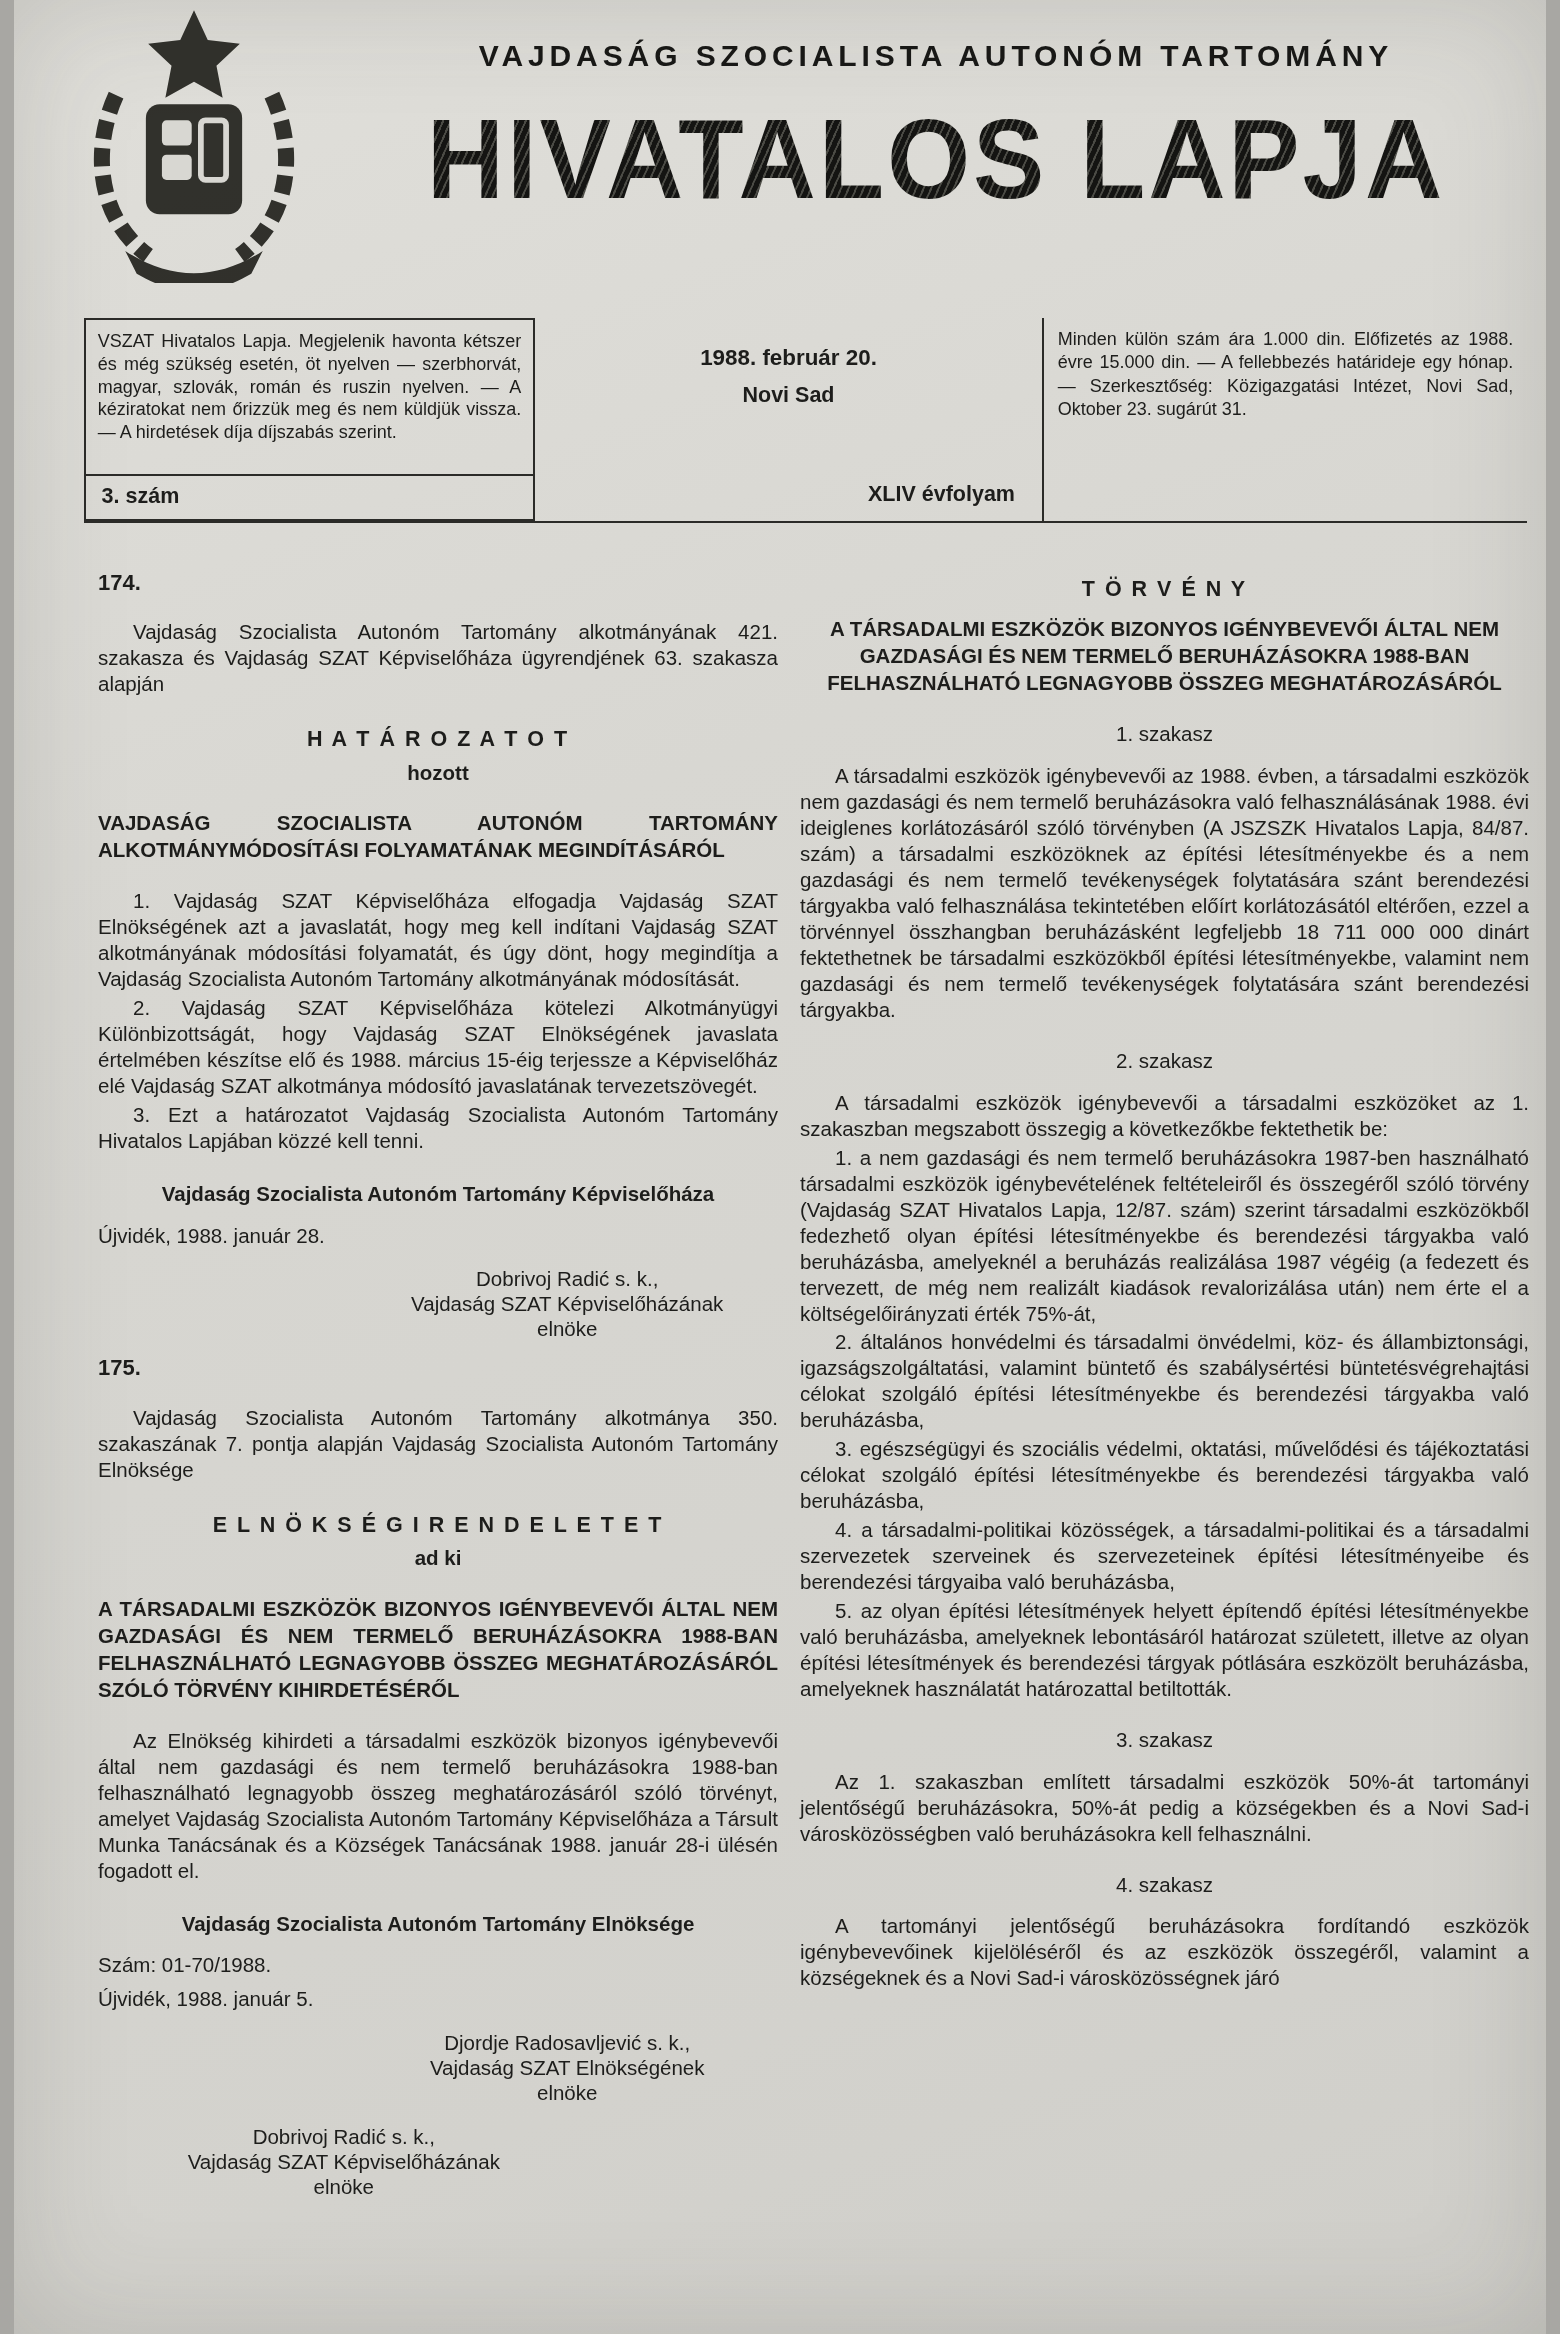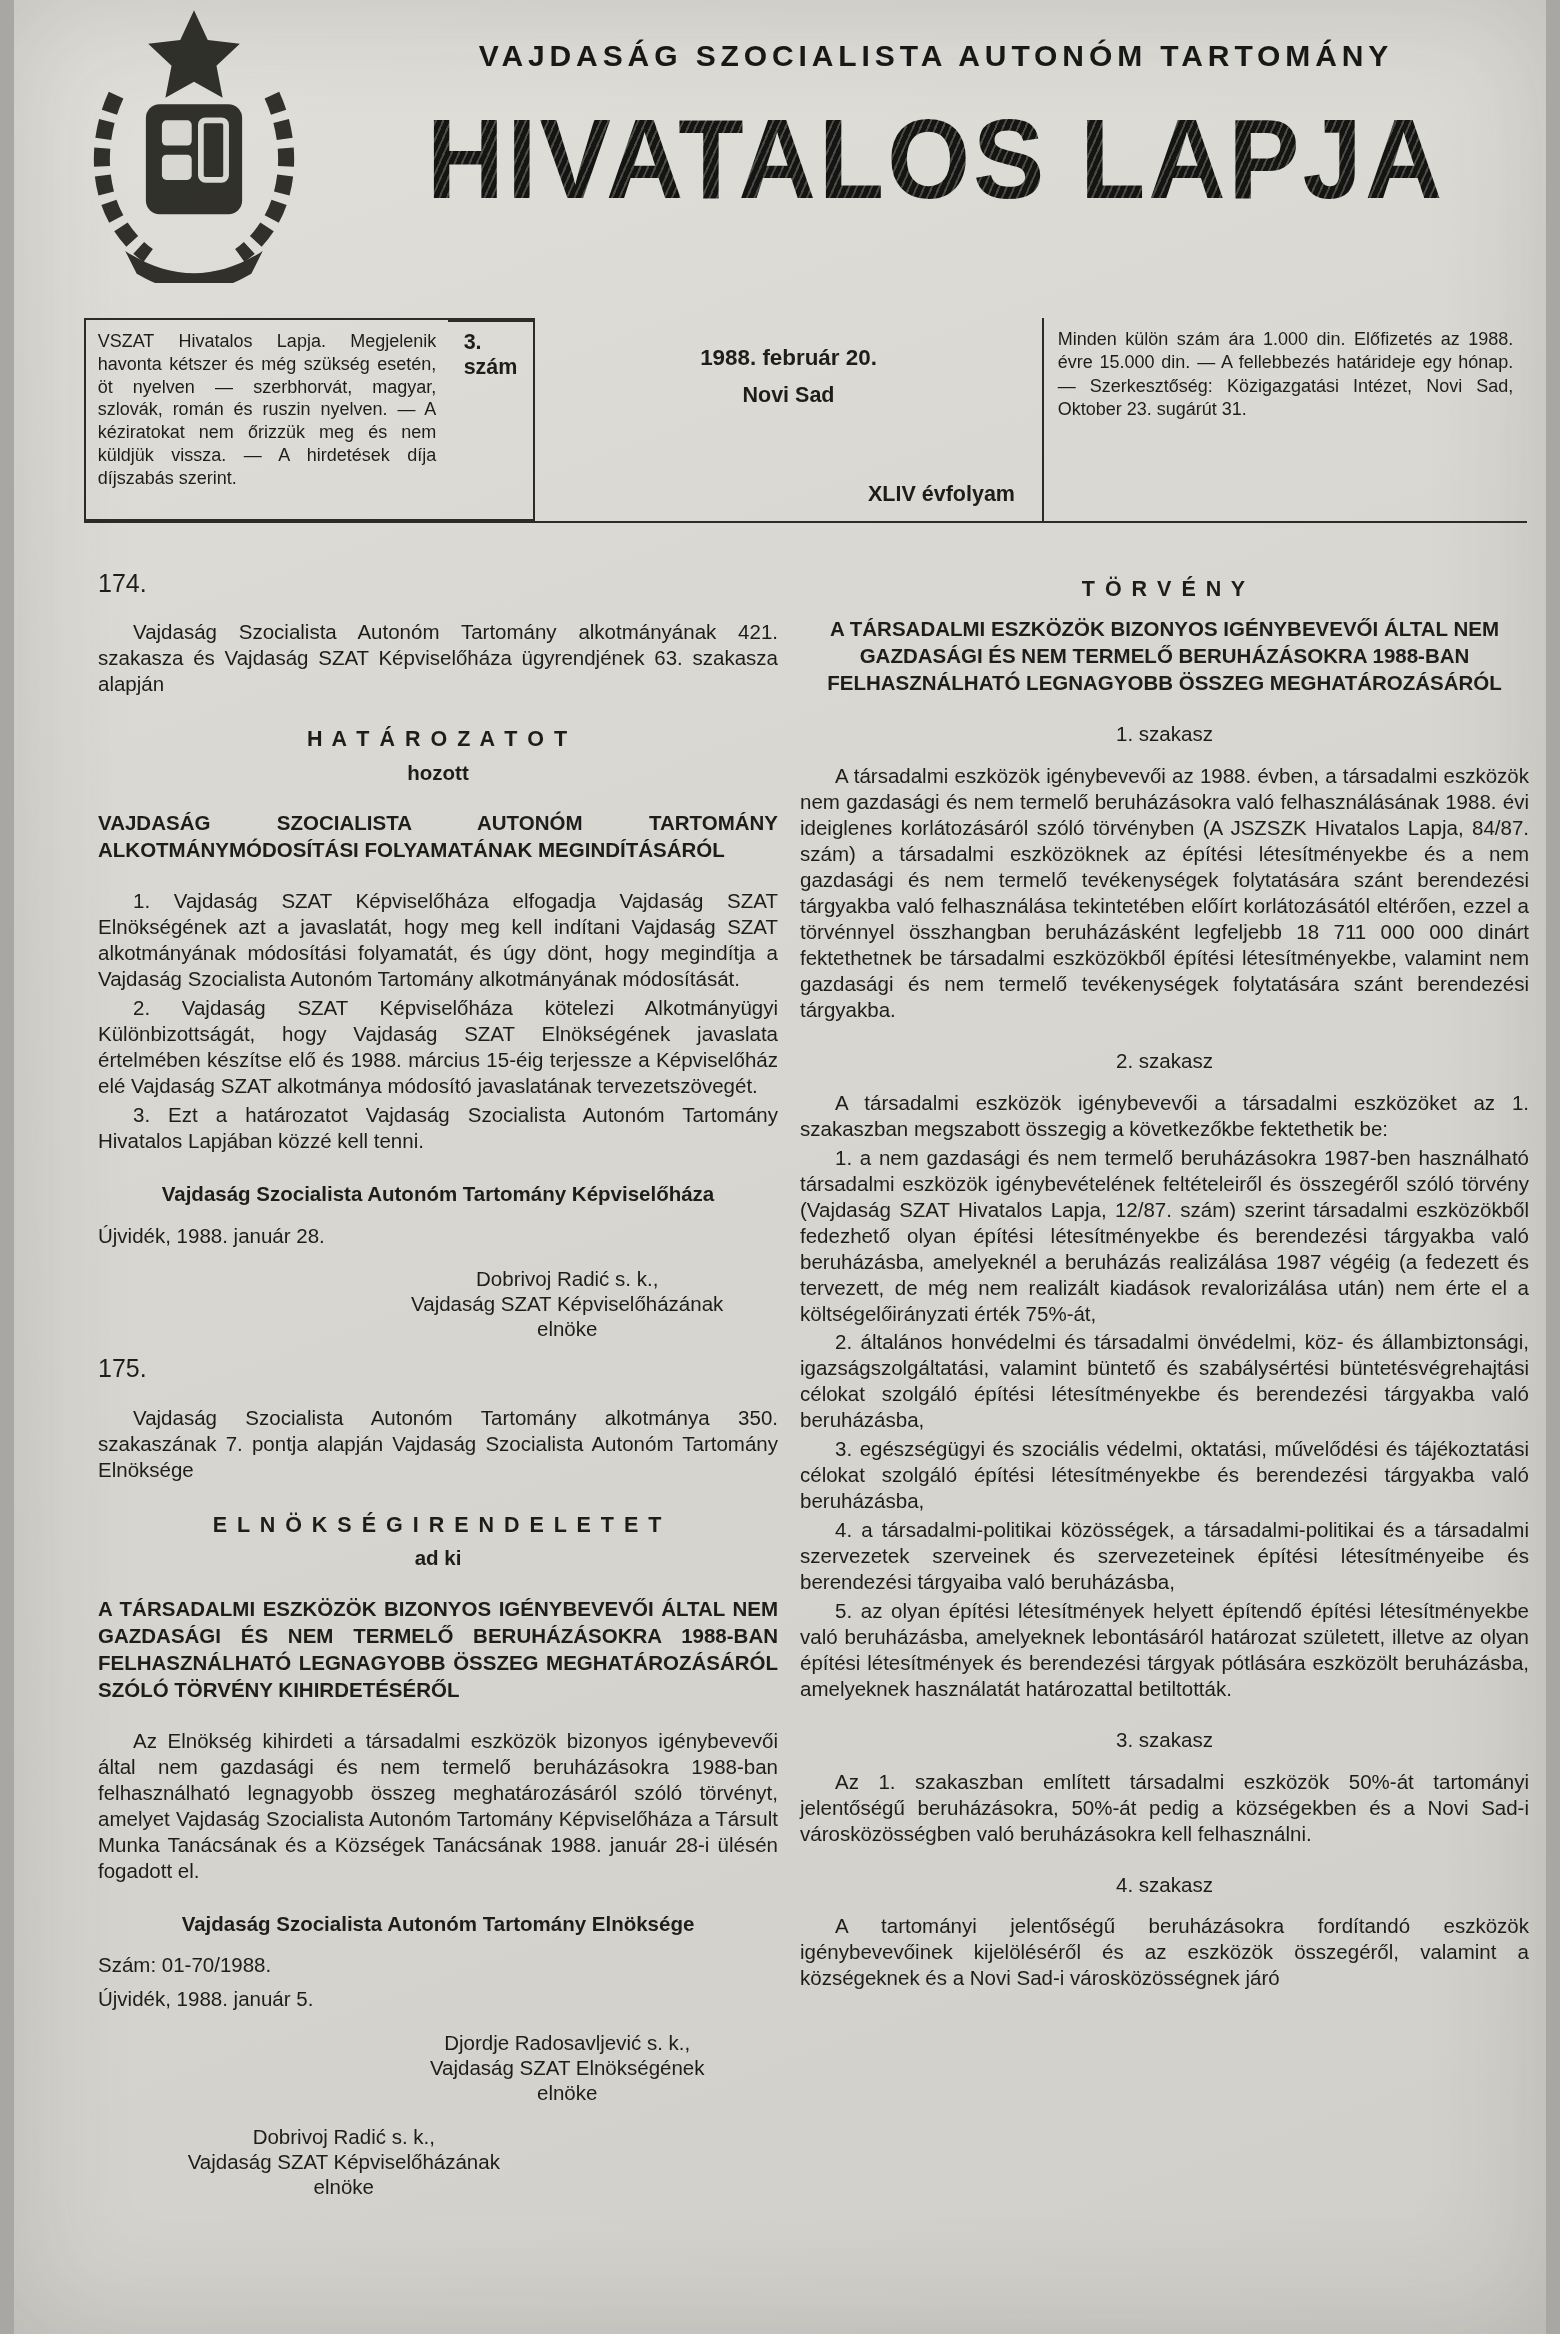--- a/index.html
+++ b/index.html
@@ -15,36 +15,36 @@
   .gazette-title{position:absolute;left:322px;top:94px;width:1200px;text-align:center;
         font-weight:bold;font-size:107px;letter-spacing:2.9px;line-height:1.15;color:#1b1b18;
         transform:scaleY(1.06);transform-origin:top center}
   @supports ((-webkit-background-clip:text) or (background-clip:text)){
     .gazette-title{background:repeating-linear-gradient(115deg,#141412 0 4.9px,#4b4b45 4.9px 6.8px);
         -webkit-background-clip:text;background-clip:text;color:transparent}
   }
   
   .infobar{position:absolute;left:70px;top:318px;width:1443px;height:205px;display:flex;
         border-bottom:2.9px solid #2b2b28}
-  .cell-left{width:451px;border:2px solid #2b2b28;display:flex;flex-direction:row;
+  .cell-left{width:451px;border:2px solid #2b2b28;display:flex;flex-direction:column;
         justify-content:space-between;background:transparent}
   .cell-left .notice{padding:9.8px 11.7px 3.9px;font-size:18px;line-height:1.27;text-align:justify}
   .issue-row{border-top:2px solid #2b2b28;padding:7.8px 15.6px 9.8px;font-weight:bold;font-size:21.5px}
   .cell-mid{width:507px;position:relative;padding-top:27px;text-align:center}
   .date{font-weight:bold;font-size:22.4px;margin-bottom:11.7px}
   .city{font-weight:bold;font-size:21.5px}
   .volume{position:absolute;right:27px;bottom:13.7px;font-weight:bold;font-size:21.5px}
   .cell-right{flex:1;border-left:2px solid #2b2b28;padding:9.8px 13.7px;font-size:18px;
         line-height:1.3;text-align:justify}
   
   .col{position:absolute;top:566px;font-size:20.5px;line-height:26px}
   .col-left{left:84px;width:680px}
   .col-right{left:786px;width:729px}
   .p{text-align:justify;text-indent:35px;margin-bottom:2.9px}
-  .art-num{font-weight:normal;font-size:25px;margin:3.9px 0 23.4px}
+  .art-num{font-weight:bold;font-size:22px;margin:3.9px 0 23.4px}
   .art-num.second{margin-top:13.7px}
   .act-heading{text-align:center;font-weight:bold;font-size:21.5px;letter-spacing:2px;margin:29px 0 7.8px}
   .act-heading.first{margin-top:9.8px}
   .act-verb{text-align:center;font-weight:bold;margin:7.8px 0 23.4px}
   .act-title{font-weight:bold;text-align:justify;line-height:27px;margin:0 0 25px}
   .law-title{font-weight:bold;text-align:center;line-height:27px;margin:13.7px 0 3.9px}
   .org{text-align:center;font-weight:bold;margin:27px 0 15.6px}
   .meta{margin:0 0 7.8px}
   .sig{width:62%;text-align:center;line-height:25px;margin:17.6px 0 11.7px auto}
   .sig.sig-left{margin:19.5px auto 11.7px 35px}

